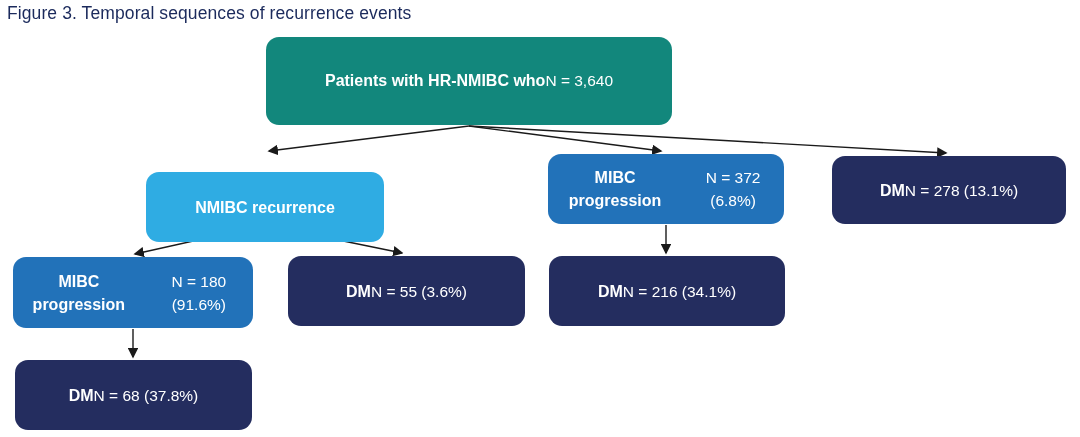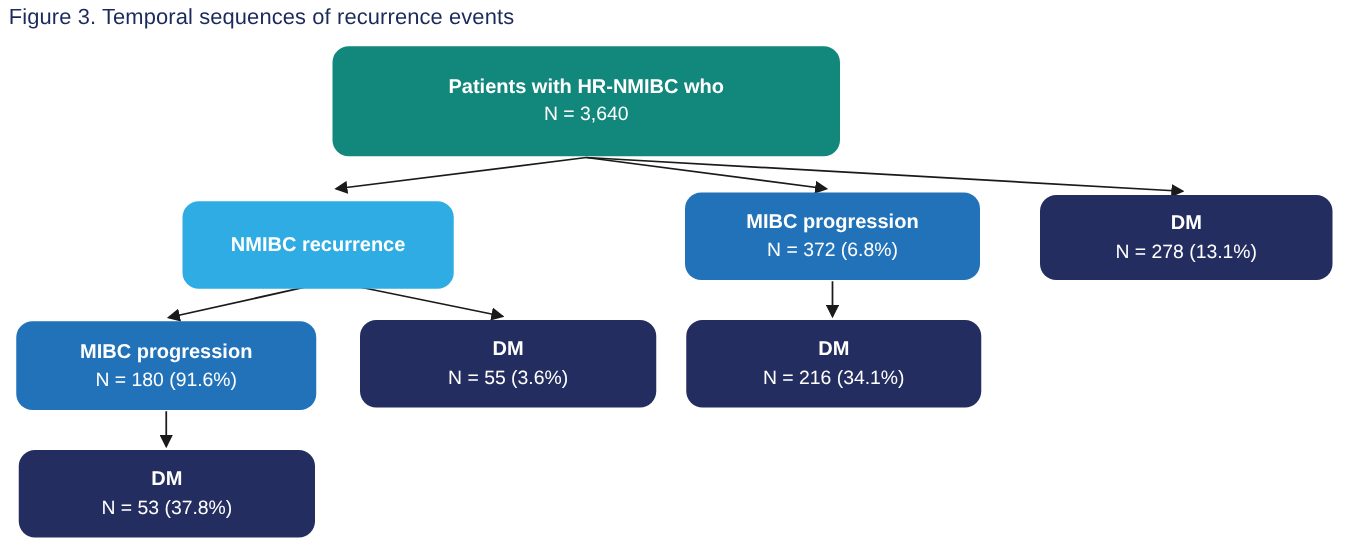--- a/index.html
+++ b/index.html
@@ -21,30 +21,30 @@
     top: 3px;
     font-size: 17.5px;
     font-weight: normal;
     letter-spacing: 0.1px;
   }
   .node {
     position: absolute;
     border-radius: 13px;
     color: #ffffff;
     display: flex;
-    flex-direction: column;
+    flex-direction: row;
     align-items: center;
     justify-content: center;
     text-align: center;
     line-height: 23px;
   }
   .node .label { font-weight: bold; font-size: 16px; }
   .node .value { font-weight: normal; font-size: 15.5px; }
   .node-root  { left: 266px; top: 37px;  width: 406px; height: 88px; line-height: 22.5px; }
-  .node-nmibc { left: 146px; top: 161px; width: 217px; height: 70px; }
+  .node-nmibc { left: 146px; top: 172px; width: 238px; height: 70px; }
   .node-mibc1 { left: 548px; top: 154px; width: 236px; height: 70px; }
   .node-dm278 { left: 832px; top: 156px; width: 234px; height: 68px; }
   .node-mibc2 { left: 13px;  top: 257px; width: 240px; height: 71px; }
   .node-dm55  { left: 288px; top: 256px; width: 237px; height: 70px; }
   .node-dm127 { left: 549px; top: 256px; width: 236px; height: 70px; }
   .node-dm68  { left: 15px;  top: 360px; width: 237px; height: 70px; }
   .edges {
     position: absolute;
     left: 0; top: 0;
     width: 1080px;
@@ -108,16 +108,16 @@
     <div class="value">N = 55 (3.6%)</div>
   </div>
 
   <div class="node node-dm127" style="background-color: rgb(36, 45, 95);">
     <div class="label">DM</div>
     <div class="value">N = 216 (34.1%)</div>
   </div>
 
   <div class="node node-dm68" style="background-color: rgb(36, 45, 95);">
     <div class="label">DM</div>
-    <div class="value">N = 53 (37.8%)</div>
+    <div class="value">N = 68 (37.8%)</div>
   </div>
 
 </div>
 
 </body></html>

